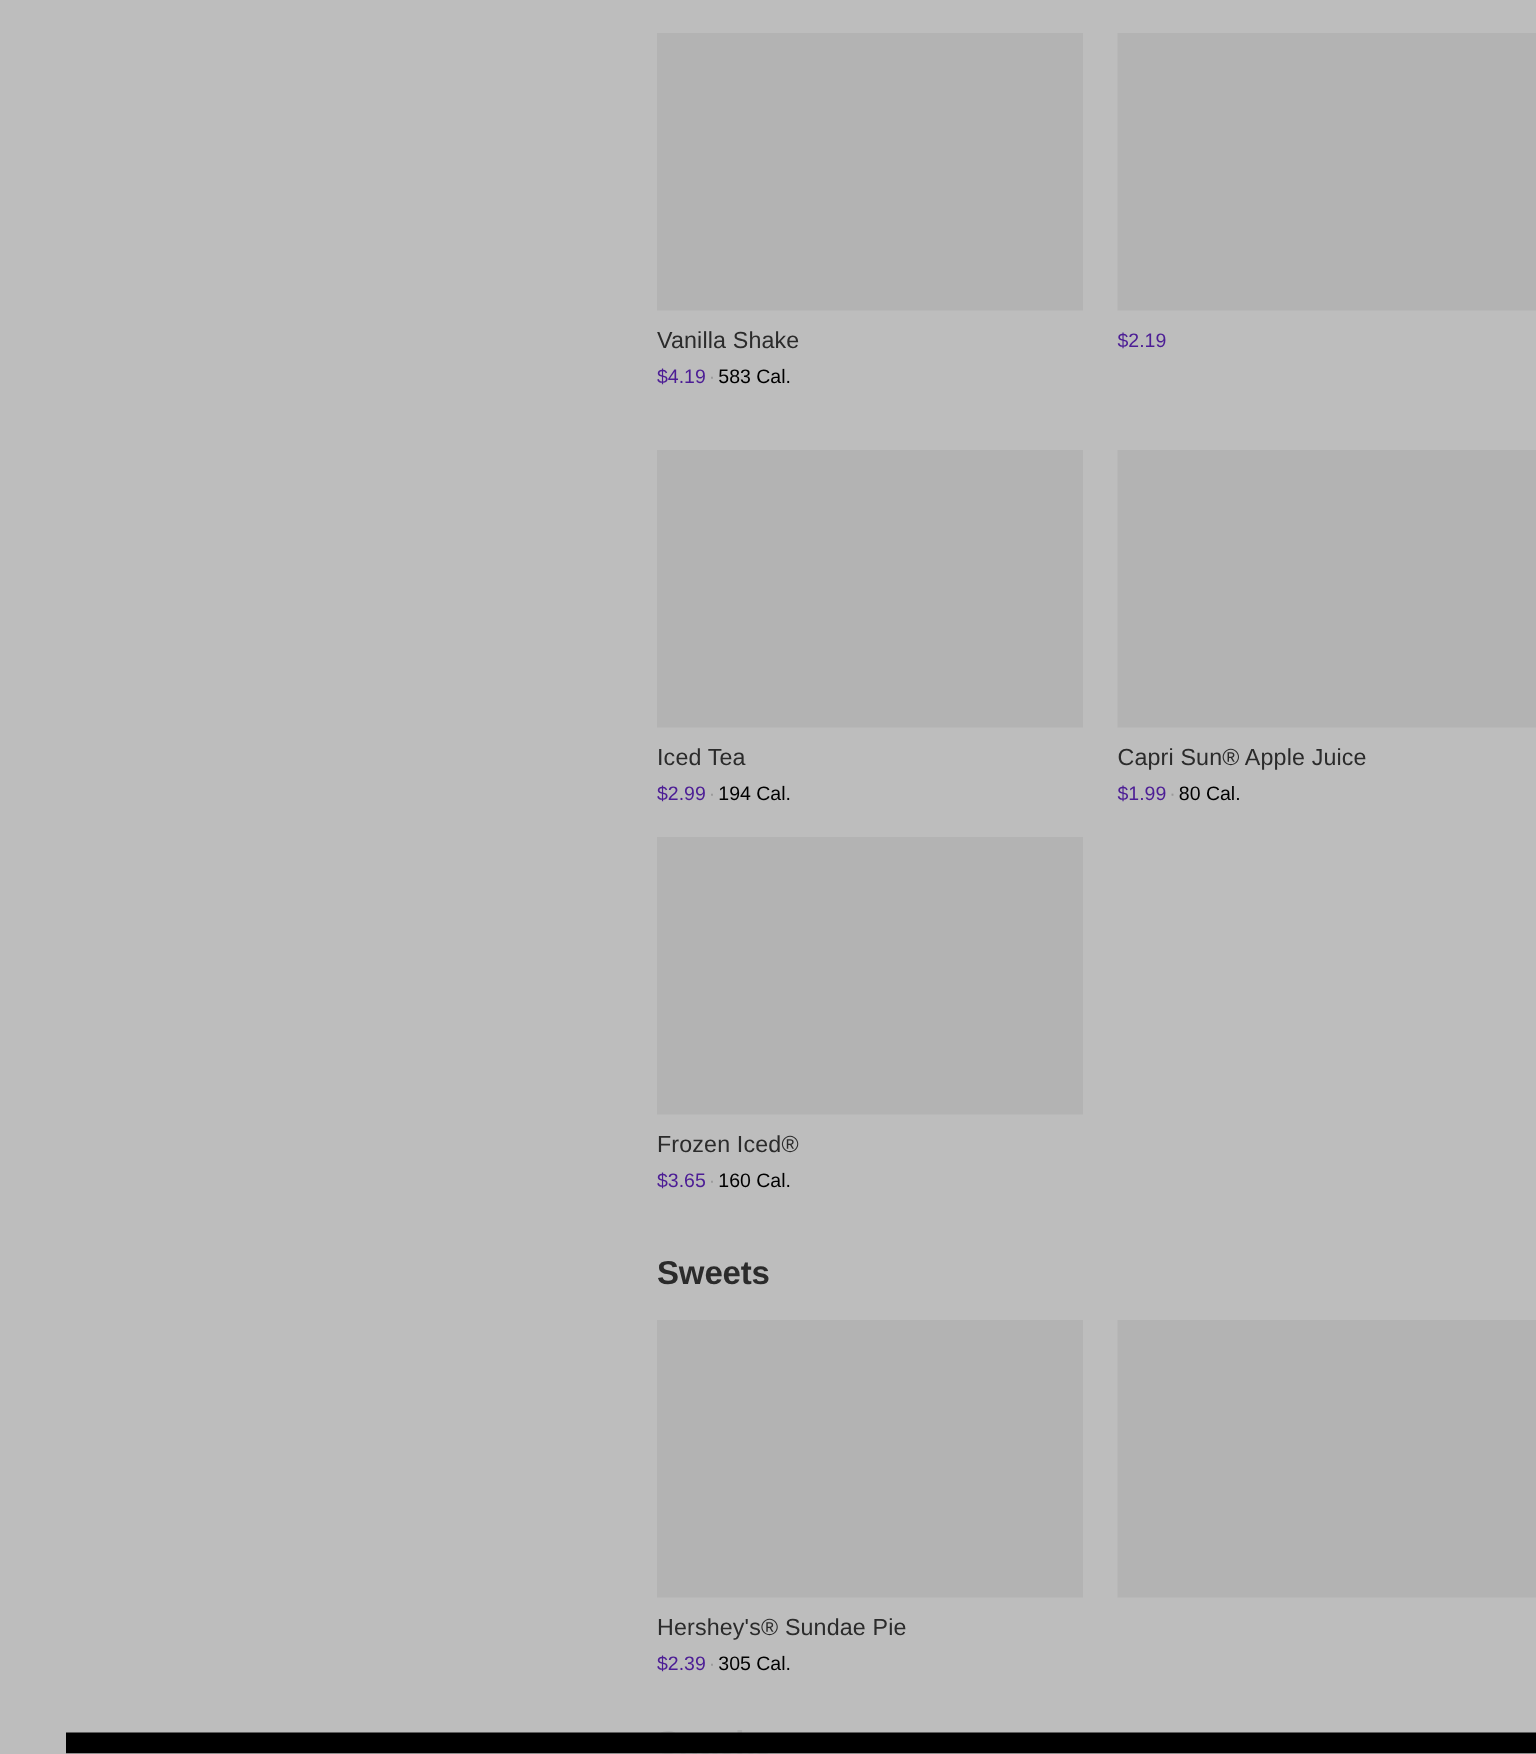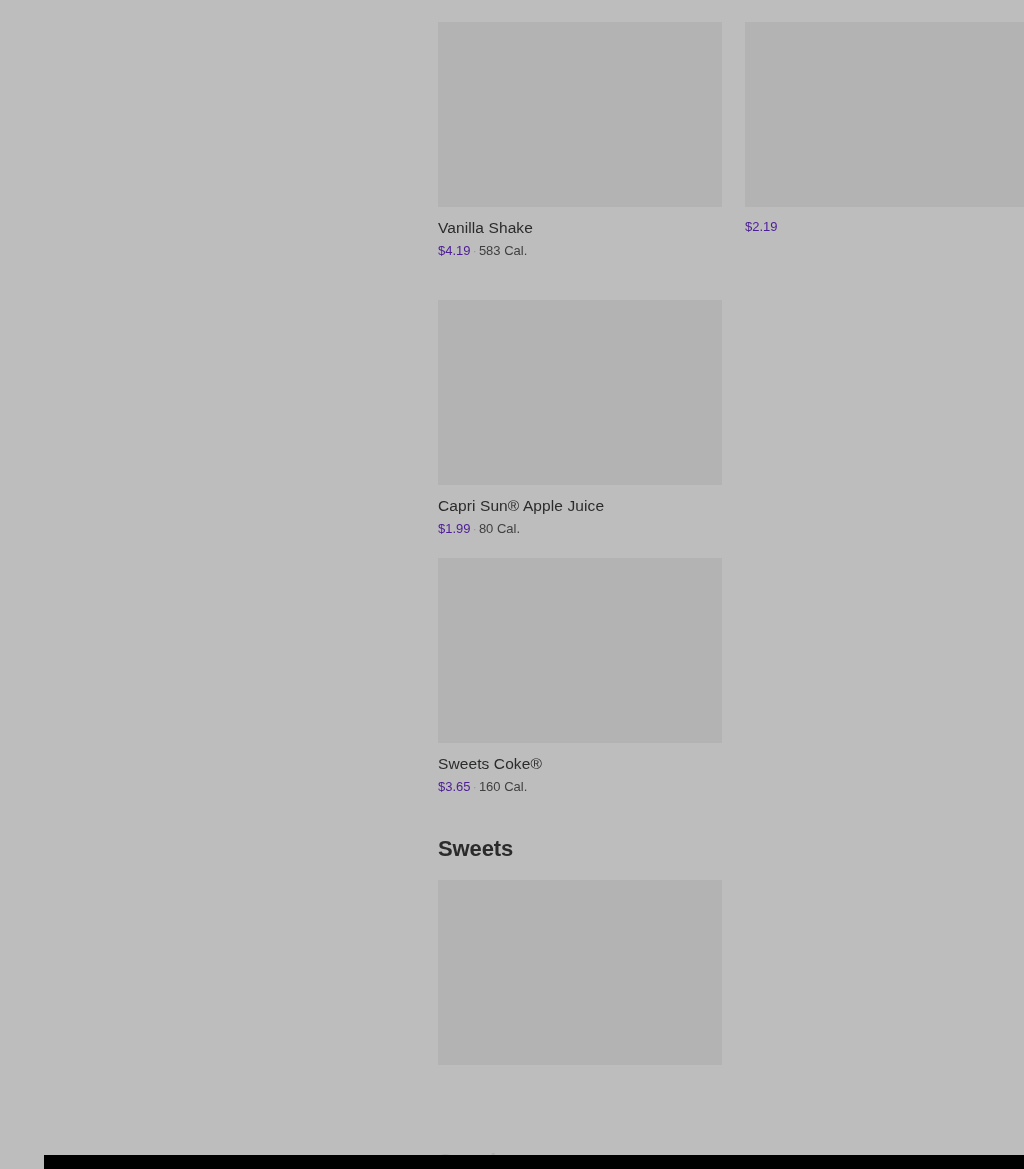--- a/index.html
+++ b/index.html
@@ -68,21 +68,21 @@
   .product-price {
     color: #4c1d95;
   }
 
   .meta-sep {
     color: #9a9a9a;
     padding: 0 2px;
   }
 
   .product-calories {
-    color: #404040;
+    color: #000000;
   }
 
   .section-heading {
     font-size: 22px;
     line-height: 28px;
     font-weight: 700;
     color: #2b2b2b;
     letter-spacing: -0.1px;
     margin: 0;
   }
@@ -132,47 +132,61 @@
         </div>
       </div>
     </div>
   </div>
 
   <div class="row-block" style="top:300px;">
     <div class="product-grid">
       <div class="product-card">
         <div class="product-thumb"></div>
         <div class="product-info">
+          <div class="product-name">Iced Tea</div>
+          <div class="product-meta"><span class="product-price">$2.99</span><span class="meta-sep">·</span><span class="product-calories">194 Cal.</span></div>
+        </div>
+      </div>
+      <div class="product-card">
+        <div class="product-thumb"></div>
+        <div class="product-info">
           <div class="product-name">Capri Sun® Apple Juice</div>
           <div class="product-meta"><span class="product-price">$1.99</span><span class="meta-sep">·</span><span class="product-calories">80 Cal.</span></div>
         </div>
       </div>
     </div>
   </div>
 
   <div class="row-block" style="top:558px;">
     <div class="product-grid">
       <div class="product-card">
         <div class="product-thumb"></div>
         <div class="product-info">
-          <div class="product-name">Sweets Coke®</div>
+          <div class="product-name">Frozen Iced®</div>
           <div class="product-meta"><span class="product-price">$3.65</span><span class="meta-sep">·</span><span class="product-calories">160 Cal.</span></div>
         </div>
       </div>
     </div>
   </div>
 
   <div class="row-block" style="top:835px;">
     <h2 class="section-heading">Sweets</h2>
   </div>
 
   <div class="row-block" style="top:880px;">
     <div class="product-grid">
       <div class="product-card">
         <div class="product-thumb"></div>
+        <div class="product-info">
+          <div class="product-name">Hershey's® Sundae Pie</div>
+          <div class="product-meta"><span class="product-price">$2.39</span><span class="meta-sep">·</span><span class="product-calories">305 Cal.</span></div>
+        </div>
+      </div>
+      <div class="product-card">
+        <div class="product-thumb"></div>
       </div>
     </div>
   </div>
 
   <div class="clipped-heading">Snacks</div>
 
   <div class="bottom-bar"></div>
 
 </div>
 

